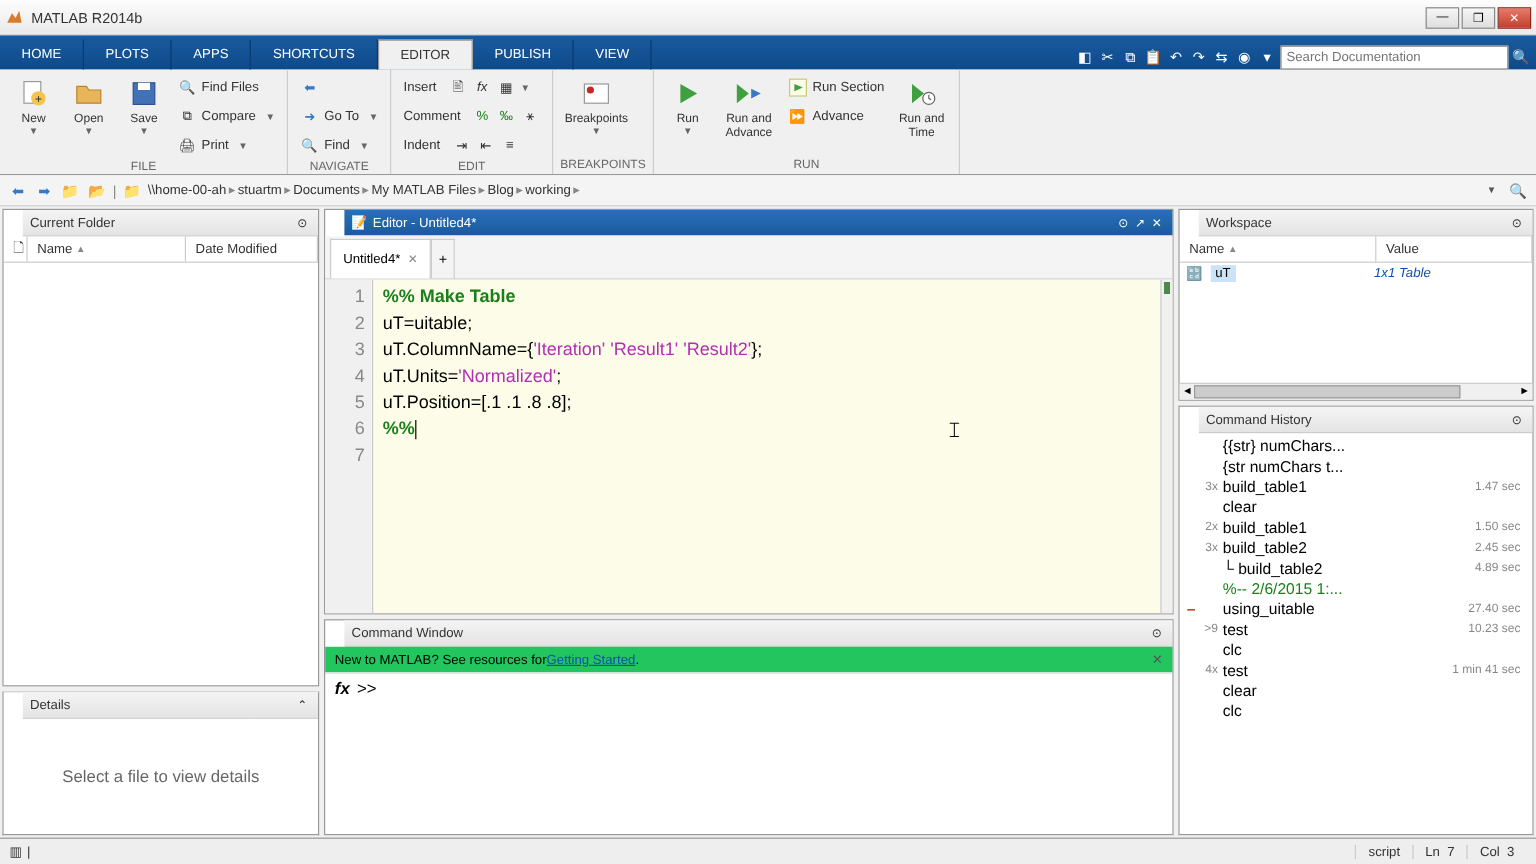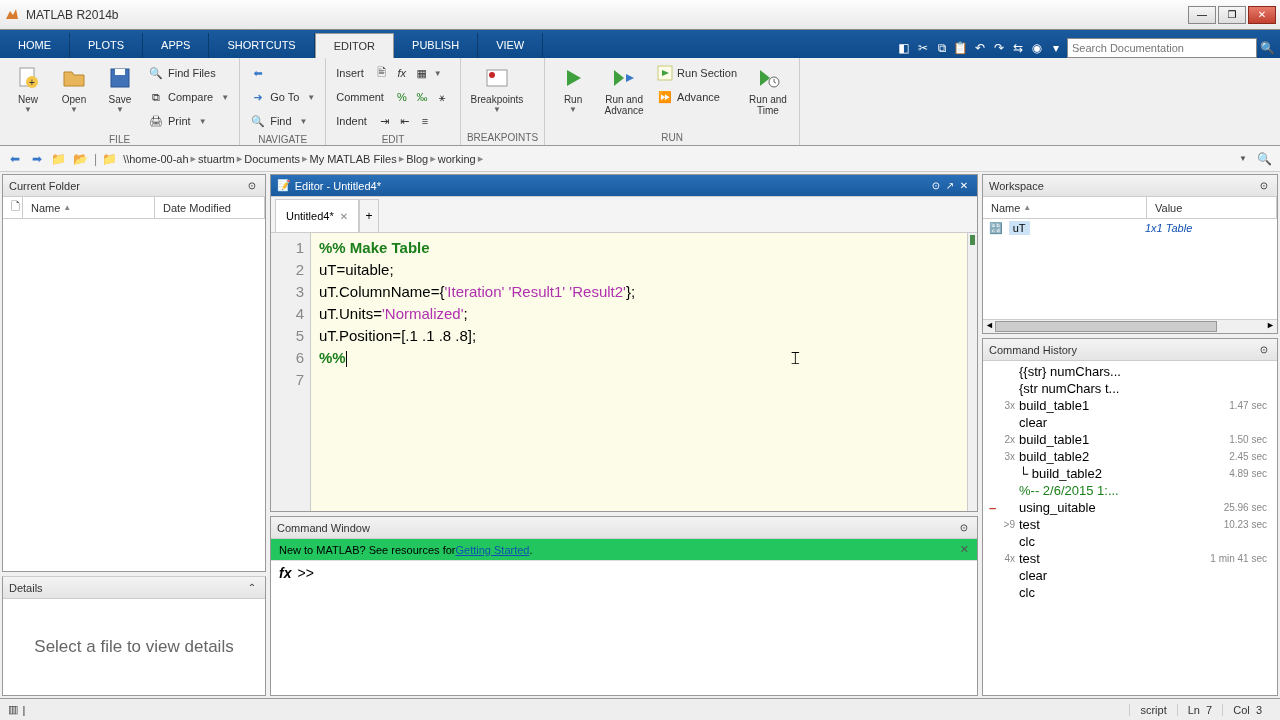--- a/index.html
+++ b/index.html
@@ -32,34 +32,34 @@
 .smallbtn .ic { width:16px; height:16px; display:flex; align-items:center; justify-content:center;}
 
 .addrbar { height: 26px; background:#f4f4f4; border-bottom:1px solid #ccc; display:flex; align-items:center; padding:0 6px; gap:4px;}
 .addrbar .nav { width:18px; height:18px; display:flex; align-items:center; justify-content:center; cursor:pointer; font-size:12px; color:#555;}
 .breadcrumb { display:flex; align-items:center; gap:2px; font-size:11px; color:#333;}
 .breadcrumb span { cursor:pointer;}
 .breadcrumb .sep { color:#888; cursor:default;}
 
 .main { display:flex; height: calc(720px - 30px - 28px - 88px - 26px - 22px); }
 .panel { border:1px solid #999; background:#fff; display:flex; flex-direction:column; margin:2px;}
-.panelhdr { height:22px; background:linear-gradient(#f4f4f4,#e4e4e4); border-bottom:1px solid #ccc; display:flex; align-items:center; padding:0 6px; font-size:11px; color:#333;}
+.panelhdr { height:22px; background:linear-gradient(#f4f4f4,#e4e4e4); border-bottom:1px solid #ccc; display:flex; align-items:center; padding:0 6px; font-size:11px; color:#333;margin-left:16px;}
 .panelhdr.active { background:linear-gradient(#2970b8,#1a5a9e); color:#fff;}
 .panelhdr .sp { flex:1;}
 .panelhdr .ctrl { width:14px; height:14px; display:flex; align-items:center; justify-content:center; cursor:pointer; font-size:10px;}
 
 .leftcol { width:268px; display:flex; flex-direction:column;}
 .midcol { flex:1; display:flex; flex-direction:column;}
 .rightcol { width:300px; display:flex; flex-direction:column;}
 
 .listhdr { height:22px; display:flex; border-bottom:1px solid #ccc;}
 .listhdr div { padding:4px 8px; font-size:11px; color:#333; border-right:1px solid #ccc; display:flex; align-items:center; gap:3px;}
 
 .details { height:120px; border-top:1px solid #ccc;}
-.detailsbody { flex:1; display:flex; align-items:center; justify-content:center; color:#666; font-size:17px;}
+.detailsbody { flex:1; display:flex; align-items:center; justify-content:center; color:#666; font-size:14px;}
 
 .editortabs { height:36px; display:flex; border-bottom:1px solid #ccc; background:#f4f4f4;}
 .etab { padding:4px 10px; background:#fff; border:1px solid #ccc; border-bottom:none; margin:2px 0 0 4px; font-size:11px; display:flex; align-items:center; gap:6px;}
 .etab .close { font-size:10px; color:#888; cursor:pointer;}
 .addtab { width:20px; display:flex; align-items:center; justify-content:center; border:1px solid #ccc; border-bottom:none; margin:2px 0 0 0; cursor:pointer;}
 
 .codearea { flex:1; display:flex; font-family:'Courier New',monospace; font-size:15px; background:#fcfce8; overflow:hidden;}
 .gutter { width:40px; background:#f0f0f0; border-right:1px solid #ccc; text-align:right; padding:4px 6px 4px 0; color:#888; line-height:22px;}
 .codelines { flex:1; padding:4px 8px; line-height:22px; white-space:pre; position:relative;}
 .comment { color:#1a7e1a; font-weight:bold;}
@@ -489,21 +489,21 @@
           <div class="hrow">
             <span class="mark"></span>
             <span class="cnt"></span>
             <span class="txt greendate">%-- 2/6/2015 1:...</span>
             <span class="time"></span>
           </div>
           <div class="hrow">
             <span class="mark">–</span>
             <span class="cnt"></span>
             <span class="txt">using_uitable</span>
-            <span class="time">25.96 sec</span>
+            <span class="time">27.40 sec</span>
           </div>
           <div class="hrow">
             <span class="mark"></span>
             <span class="cnt">&gt;9</span>
             <span class="txt">test</span>
             <span class="time">10.23 sec</span>
           </div>
           <div class="hrow">
             <span class="mark"></span>
             <span class="cnt"></span>

